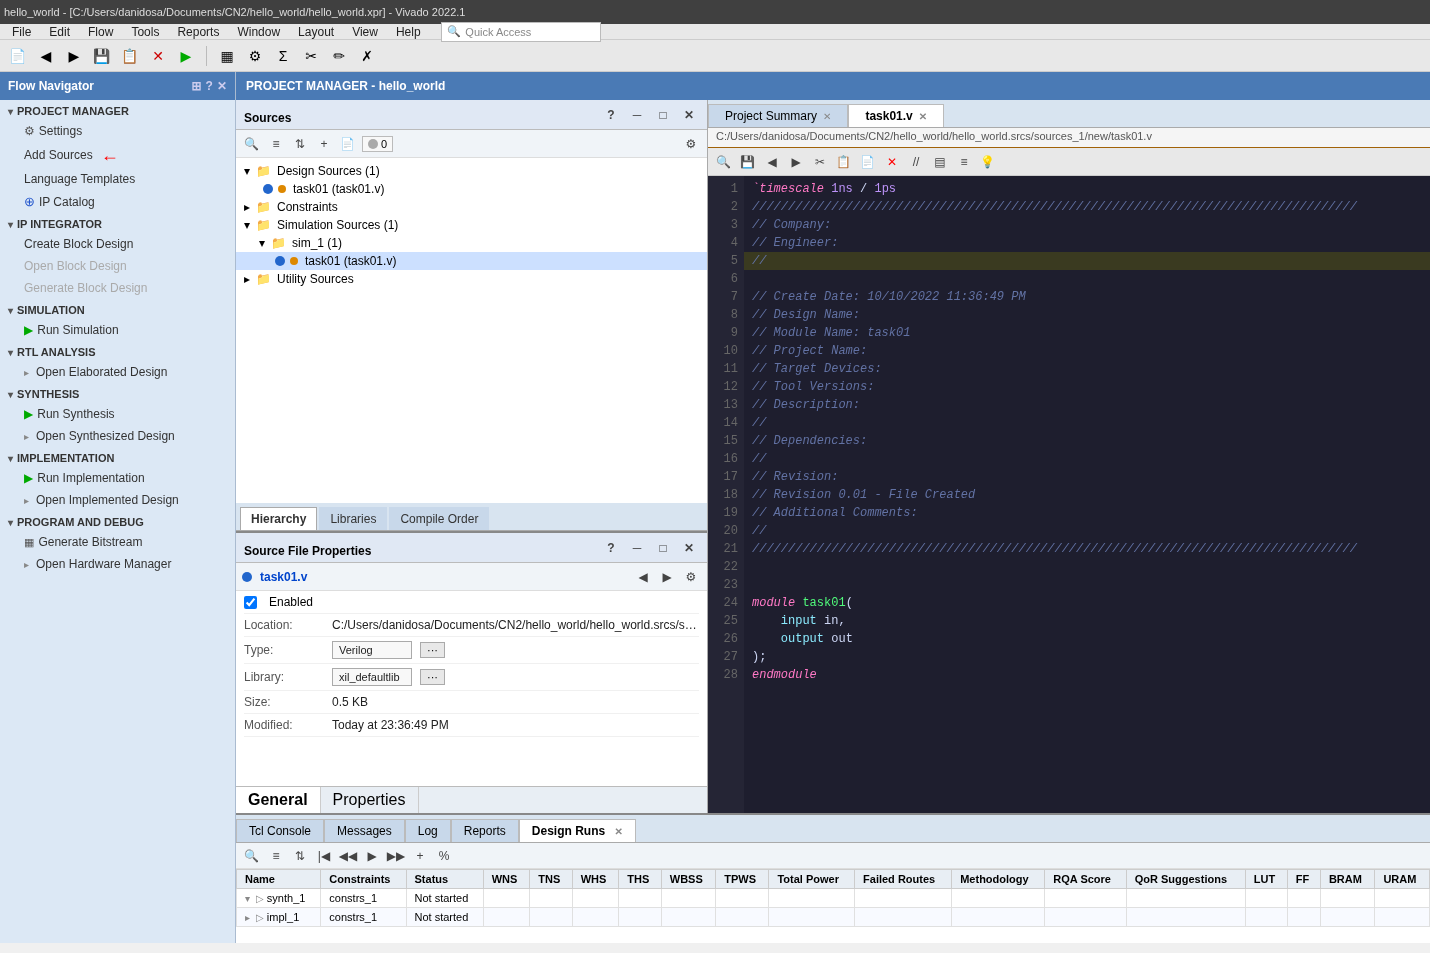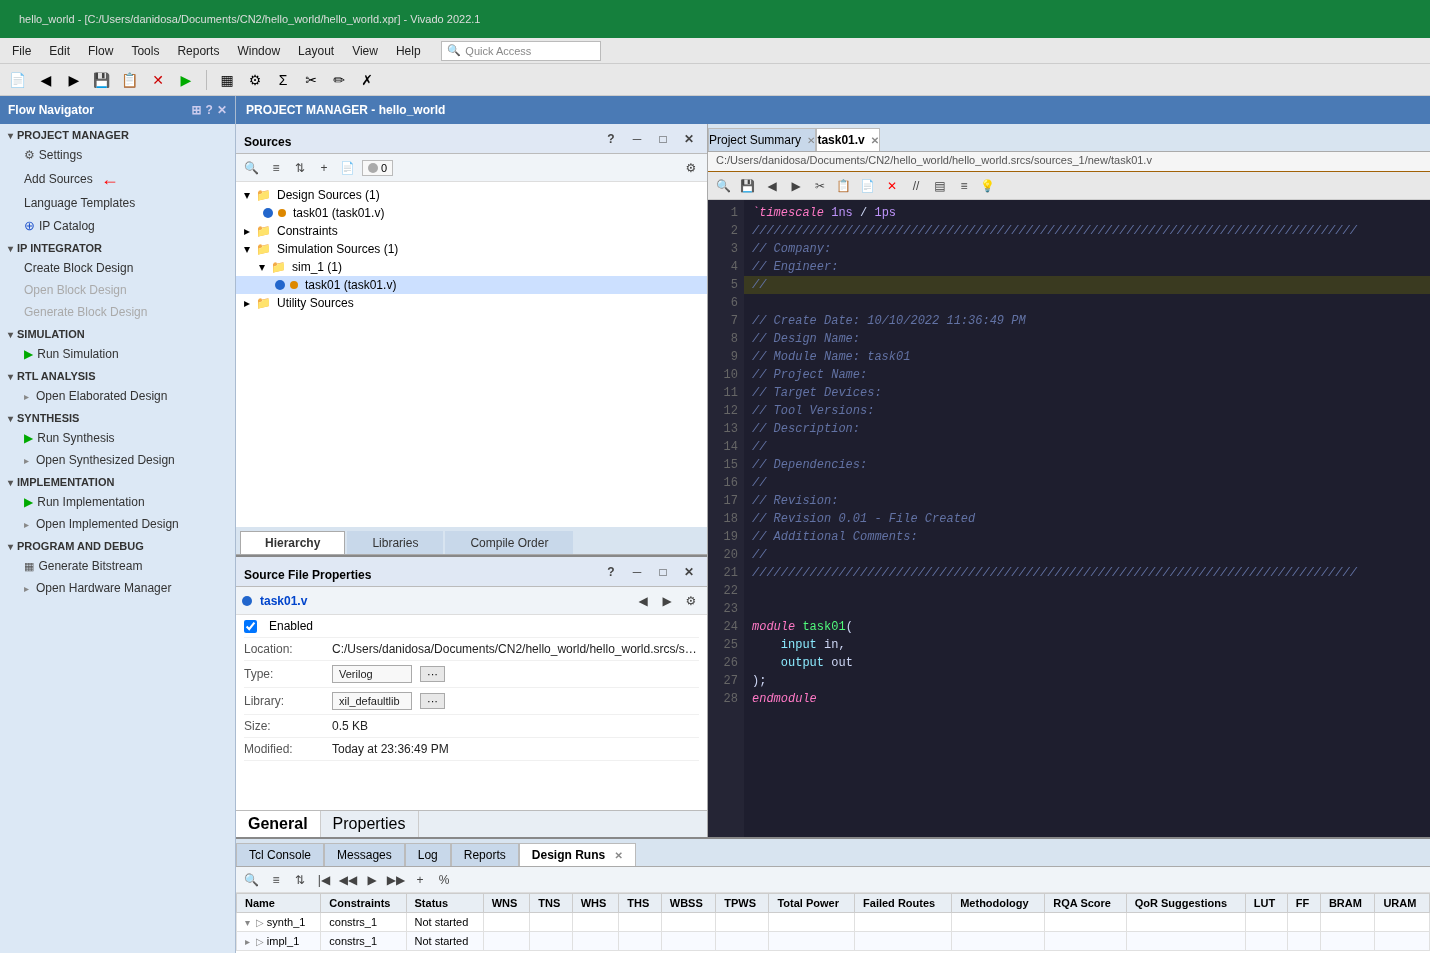--- a/index.html
+++ b/index.html
@@ -1,23 +1,23 @@
 <!DOCTYPE html>
 <html><head>
   <meta charset="utf-8">
   <style>
     * { box-sizing: border-box; margin: 0; padding: 0; }
     body { font-family: 'Segoe UI', Arial, sans-serif; font-size: 12px; background: #f0f0f0; overflow: hidden; height: 953px; width: 1430px; }
 
     
-    #title-bar { background: #15803d; color: #ccc; padding: 4px 19px; font-size: 11px; display: flex; align-items: center; gap: 6px; height: 38px; }
+    #title-bar { background: #404040; color: #ccc; padding: 4px 4px; font-size: 11px; display: flex; align-items: center; gap: 6px; height: 24px; }
     #title-bar span { color: #ddd; }
 
     
-    #menu-bar { background: #e8e8e8; border-bottom: 1px solid #ccc; display: flex; align-items: center; height: 26px; padding: 0 4px; gap: 2px; }
+    #menu-bar { background: #e8e8e8; border-bottom: 1px solid #ccc; display: flex; align-items: center; height: 16px; padding: 0 4px; gap: 2px; }
     .menu-item { padding: 3px 8px; cursor: pointer; font-size: 12px; color: #222; }
     #quick-access-bar { display: flex; align-items: center; margin-left: 10px; border: 1px solid #bbb; background: white; padding: 2px 6px; width: 160px; height: 20px; }
     #quick-access-bar span { color: #888; font-size: 11px; }
 
     
     #toolbar { background: #e8e8e8; border-bottom: 1px solid #ccc; display: flex; align-items: center; height: 32px; padding: 0 6px; gap: 4px; }
     .tb-btn { width: 24px; height: 24px; display: flex; align-items: center; justify-content: center; cursor: pointer; border: 1px solid transparent; font-size: 14px; }
     .tb-sep { width: 1px; height: 20px; background: #bbb; margin: 0 4px; }
     .tb-btn.red { color: #cc0000; }
     .tb-btn.green { color: #00aa00; }
@@ -57,41 +57,41 @@
     .panel-icon-btn { width: 20px; height: 20px; display: flex; align-items: center; justify-content: center; cursor: pointer; color: #444; font-size: 12px; }
     .panel-toolbar { background: #f0f4f8; border-bottom: 1px solid #ddd; display: flex; align-items: center; padding: 3px 6px; gap: 4px; height: 28px; }
     .panel-content { flex: 1; overflow-y: auto; background: white; padding: 4px 0; }
 
     
     .tree-item { display: flex; align-items: center; padding: 2px 4px; font-size: 12px; cursor: pointer; gap: 3px; white-space: nowrap; }
     .tree-item.selected { background: #cce0ff; }
 
     
     .tab-bar { display: flex; align-items: flex-end; background: #d8e4f0; border-bottom: 1px solid #aaa; padding: 0 4px; height: 28px; gap: 2px; }
-    .tab { padding: 4px 24px; font-size: 12px; cursor: pointer; border: 1px solid transparent; border-bottom: none; background: #c8d8ea; color: #333; }
+    .tab { padding: 4px 10px; font-size: 12px; cursor: pointer; border: 1px solid transparent; border-bottom: none; background: #c8d8ea; color: #333; }
     .tab.active { background: white; border-color: #aaa; border-bottom-color: white; font-weight: bold; }
 
     
     #sfp-panel { height: 280px; min-height: 280px; display: flex; flex-direction: column; }
     .sfp-toolbar { background: #f0f4f8; border-bottom: 1px solid #ddd; display: flex; align-items: center; padding: 3px 6px; gap: 4px; height: 28px; }
     .sfp-content { flex: 1; overflow-y: auto; background: white; padding: 0 8px; }
     .sfp-row { display: flex; align-items: center; padding: 4px 0; border-bottom: 1px solid #f0f0f0; font-size: 12px; gap: 8px; }
     .sfp-label { color: #555; width: 80px; flex-shrink: 0; }
     .sfp-value { color: #222; flex: 1; overflow: hidden; text-overflow: ellipsis; white-space: nowrap; }
     .sfp-input-box { border: 1px solid #aaa; background: #f8f8f8; padding: 2px 6px; font-size: 11px; color: #222; min-width: 80px; }
     .sfp-btn-small { border: 1px solid #aaa; background: #e8e8e8; padding: 1px 6px; cursor: pointer; font-size: 11px; }
     .sfp-checkbox { margin-right: 4px; }
     .sfp-tabs { display: flex; background: #e8eef4; border-top: 1px solid #bbb; }
     .sfp-tab { padding: 4px 12px; font-size: 16px; cursor: pointer; border-right: 1px solid #ccc; }
     .sfp-tab.active { background: white; font-weight: bold; }
 
     
     #editor-area { flex: 1; display: flex; flex-direction: column; overflow: hidden; }
     #editor-tabs { display: flex; align-items: flex-end; background: #d8e4f0; border-bottom: 1px solid #aaa; height: 28px; }
-    .editor-tab { padding: 4px 0; font-size: 12px; cursor: pointer; border: 1px solid #bbb; border-bottom: none; background: #c8d8ea; display: flex; align-items: center; gap: 6px; }
+    .editor-tab { padding: 4px 16px; font-size: 12px; cursor: pointer; border: 1px solid #bbb; border-bottom: none; background: #c8d8ea; display: flex; align-items: center; gap: 6px; }
     .editor-tab.active { background: white; font-weight: bold; }
     .editor-tab .close-x { color: #888; font-size: 10px; cursor: pointer; }
     #editor-path { background: #f5f5f5; border-bottom: 1px solid #a16207; padding: 2px 8px; font-size: 11px; color: #555; height: 20px; white-space: nowrap; overflow: hidden; }
     #editor-toolbar { background: #e8e8e8; border-bottom: 1px solid #ccc; display: flex; align-items: center; padding: 2px 6px; gap: 4px; height: 28px; }
     #code-area { flex: 1; overflow-y: auto; background: #1e1e2e; font-family: 'Courier New', monospace; font-size: 12px; display: flex; }
     #line-numbers { background: #252535; color: #666; padding: 4px 6px; text-align: right; min-width: 36px; user-select: none; line-height: 18px; }
     #code-content { flex: 1; padding: 4px 8px; color: #cdd6f4; line-height: 18px; overflow-x: auto; white-space: pre; }
     .line-highlight { background: #3a3a20; display: block; margin: 0 -8px; padding: 0 8px; }
     .kw-red { color: #ff79c6; font-style: italic; }
     .kw-green { color: #50fa7b; }

